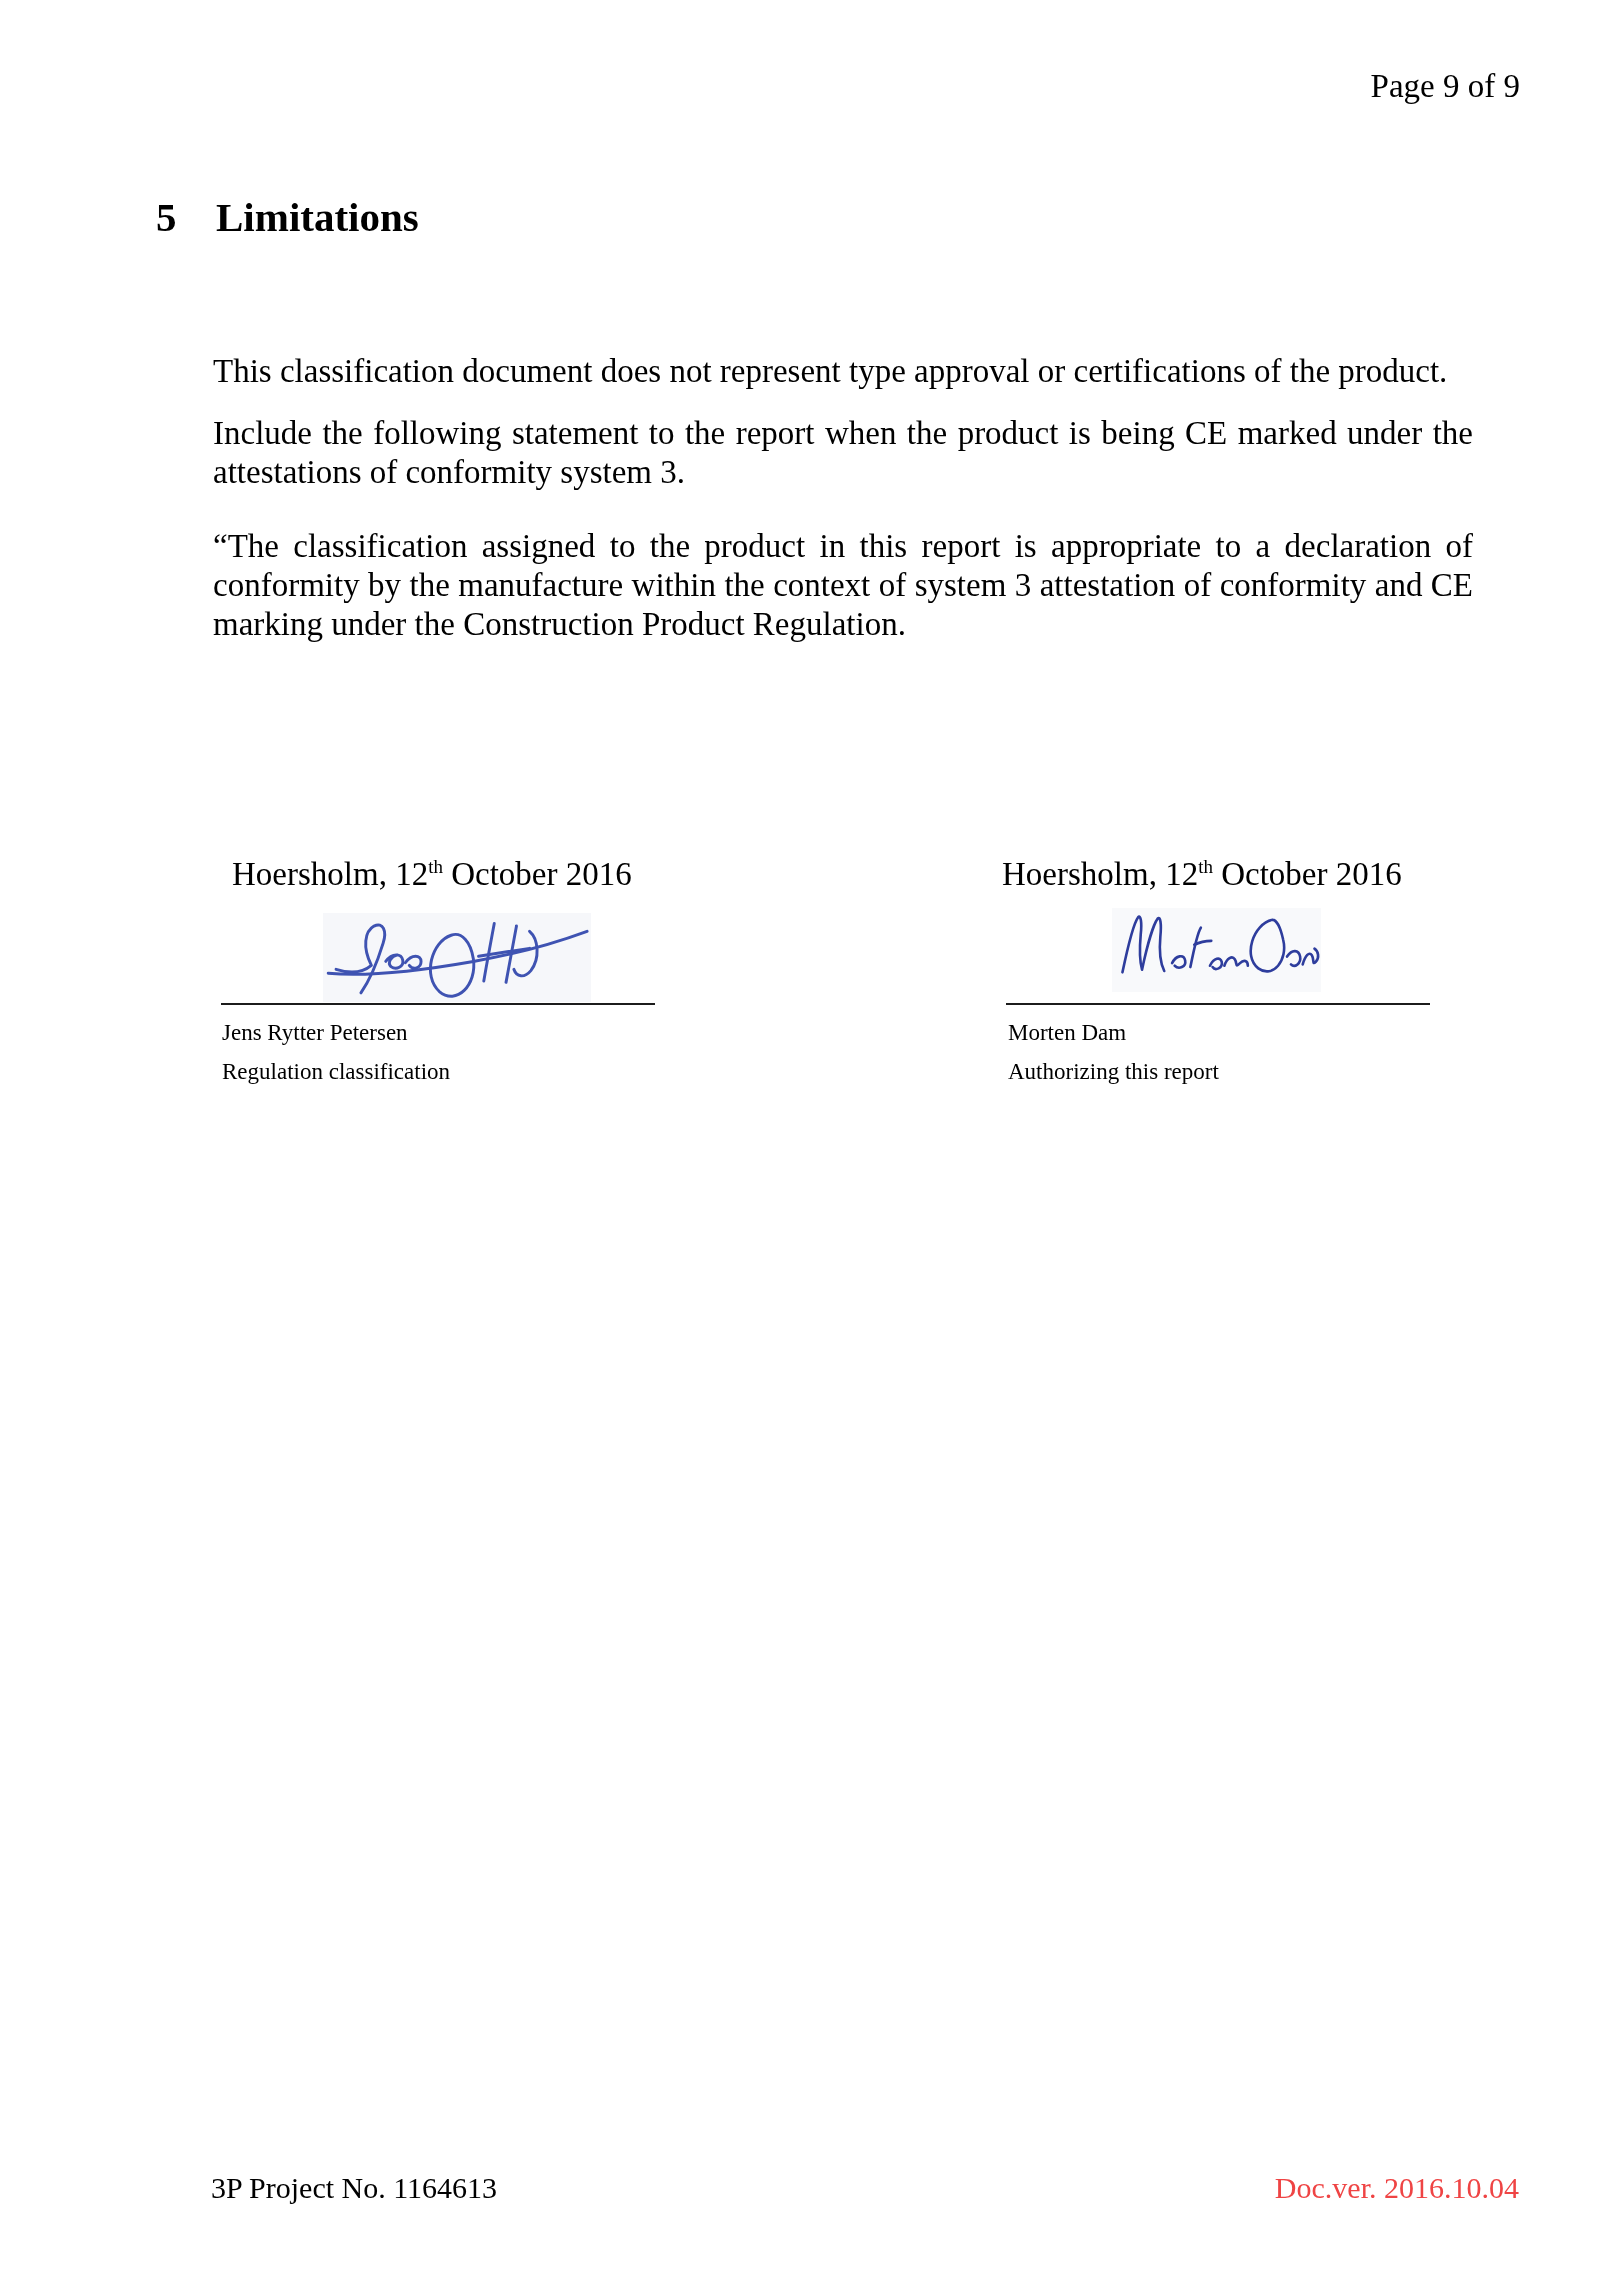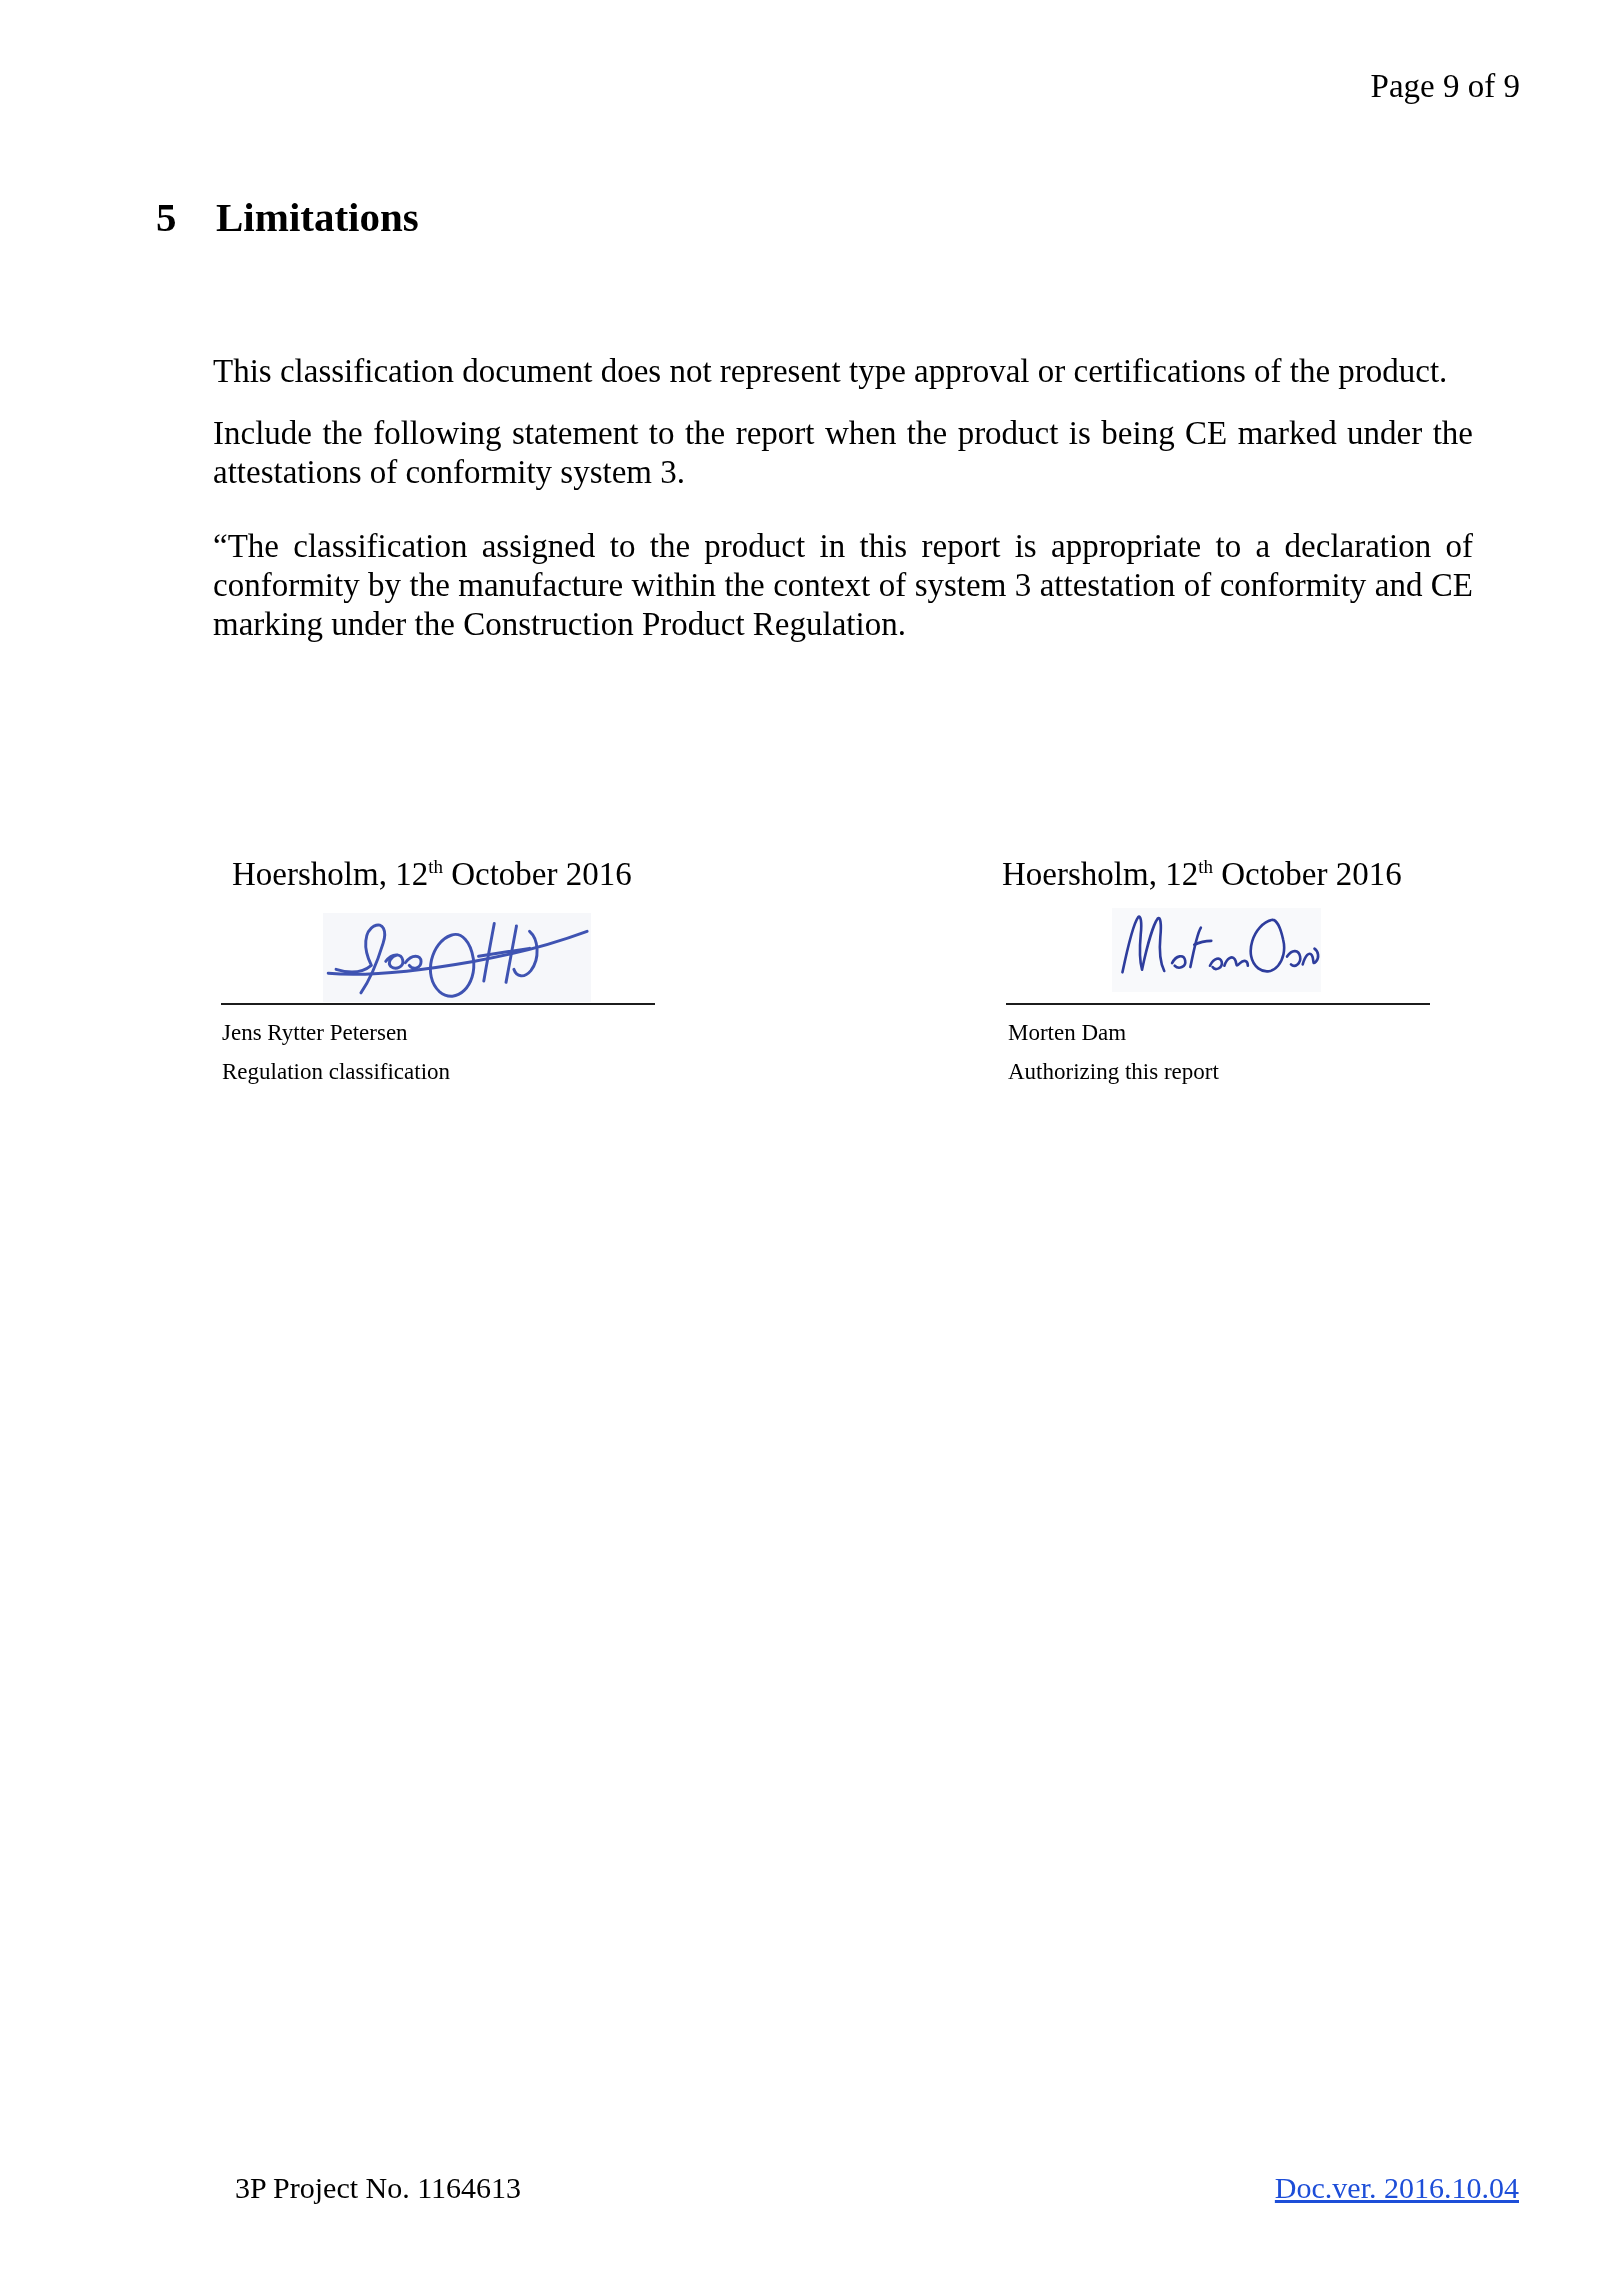--- a/index.html
+++ b/index.html
@@ -118,17 +118,17 @@
     </g>
   </svg>
 
   <div class="sig-line right"></div>
 
   <div class="sig-caption right">
     <div>Morten Dam</div>
     <div>Authorizing this report</div>
   </div>
 
-  <div class="footer-left" style="color: rgb(0, 0, 0); margin-left: 24px;">3P Project No. 1164613</div>
-  <div class="footer-right" style="color: #1d4ed8; text-decoration: underline;">Doc.ver. 2016.10.04</div>
+  <div class="footer-left" style="color: rgb(0, 0, 0);">3P Project No. 1164613</div>
+  <div class="footer-right" style="color: #ef4444;">Doc.ver. 2016.10.04</div>
 
 </div>
 
 
 </body></html>

